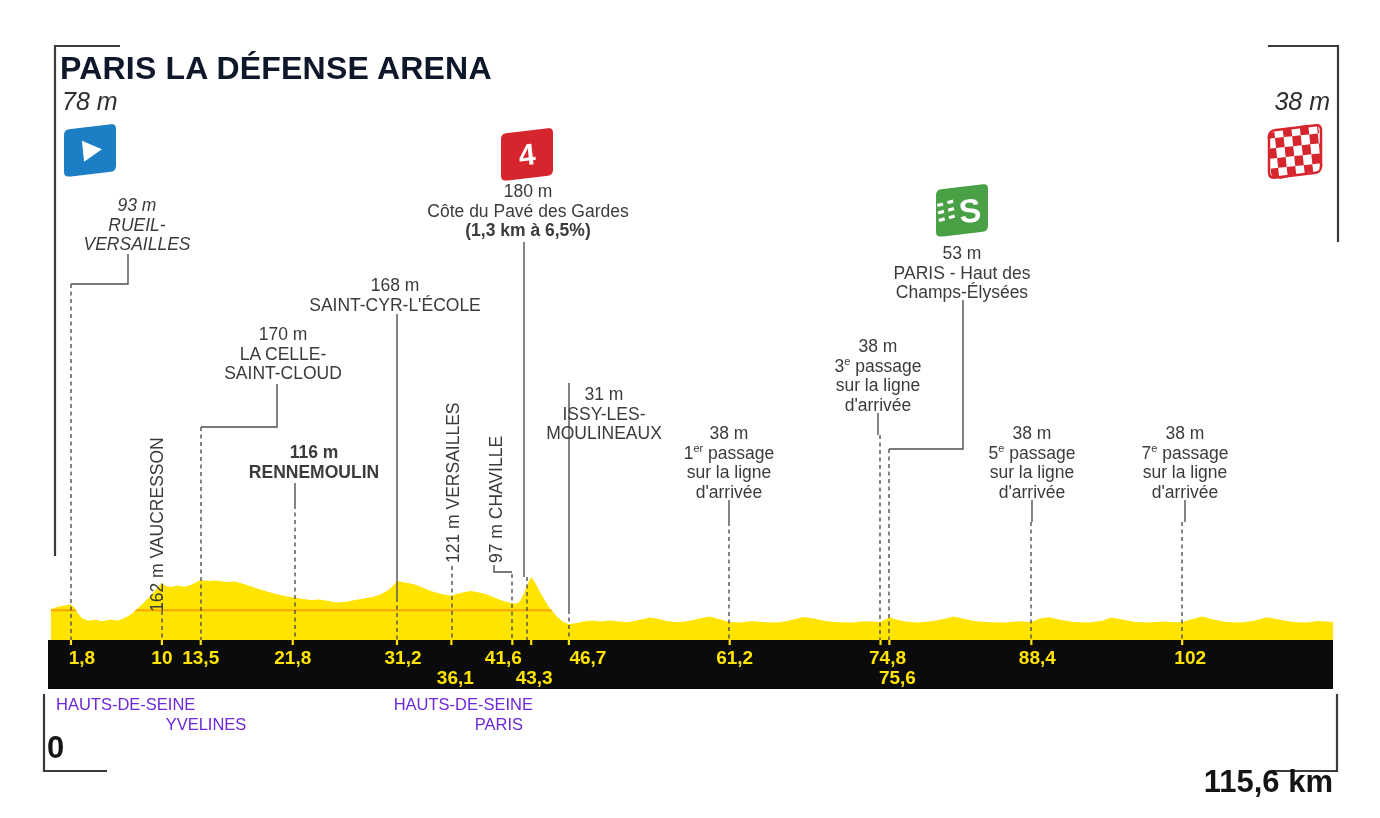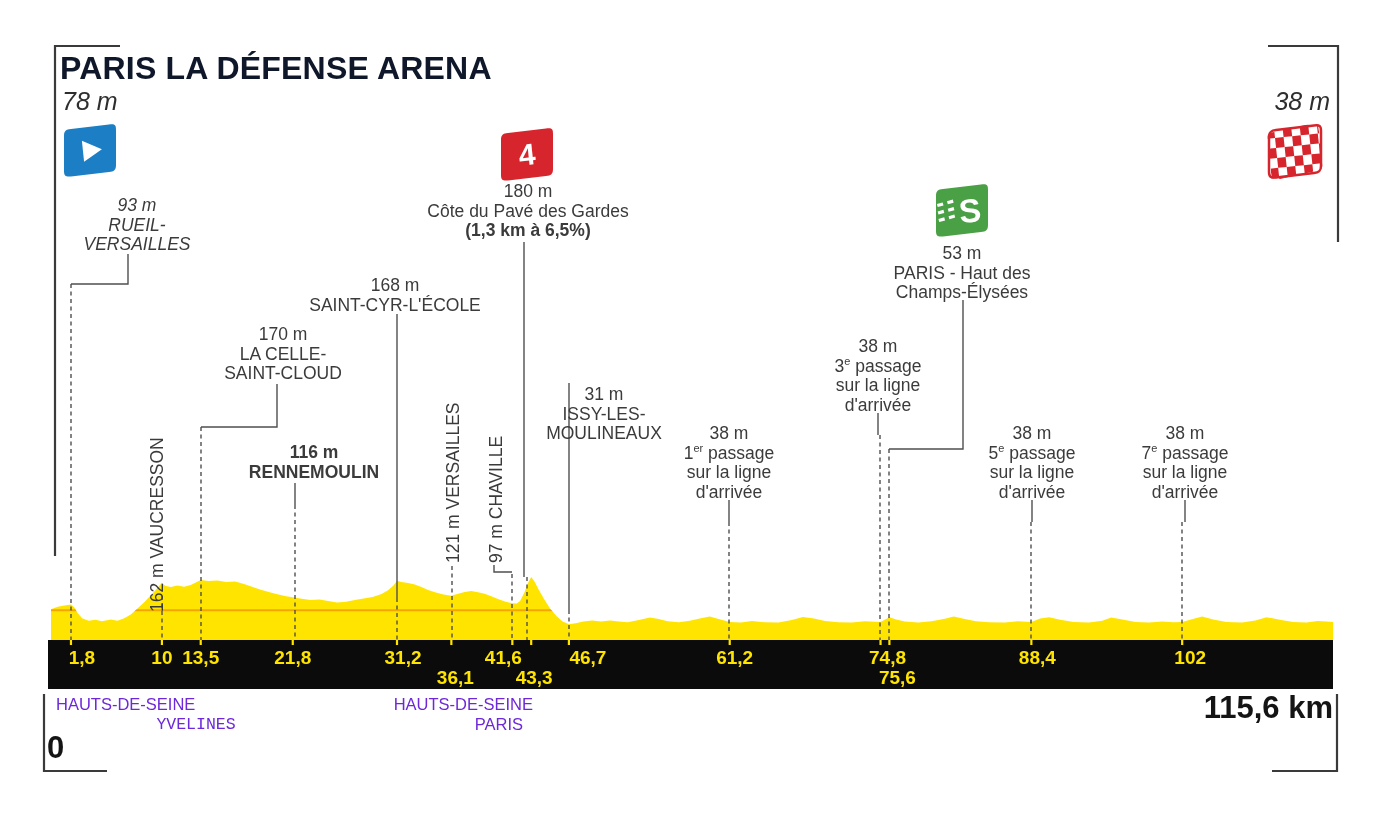--- a/index.html
+++ b/index.html
@@ -198,19 +198,19 @@
       </div>
       <div class="wpt" style="left: 1185px; top: 424px;">
         <div>38 m</div>
         <div><span>7</span><sup>e</sup><span> passage</span></div>
         <div>sur la ligne</div>
         <div>d'arrivée</div>
       </div>
     </div>
 
   <div class="abs region" style="left:56px;top:695px;">HAUTS-DE-SEINE</div>
-  <div class="abs region" style="left:196px;top:715px;transform:translateX(-50%);font-family:Liberation Mono, monospace;">YVELINES</div>
+  <div class="abs region" style="left:206px;top:715px;transform:translateX(-50%);">YVELINES</div>
   <div class="abs region" style="left:533px;top:695px;transform:translateX(-100%);">HAUTS-DE-SEINE</div>
   <div class="abs region" style="left:523px;top:715px;transform:translateX(-100%);">PARIS</div>
 
   <div class="abs total" style="left:47px;top:730px;">0</div>
-  <div class="abs total right-al" style="right:47px;top:690px;">115,6 km</div>
+  <div class="abs total right-al" style="right:47px;top:764px;">115,6 km</div>
 </div>
 
 </body></html>

